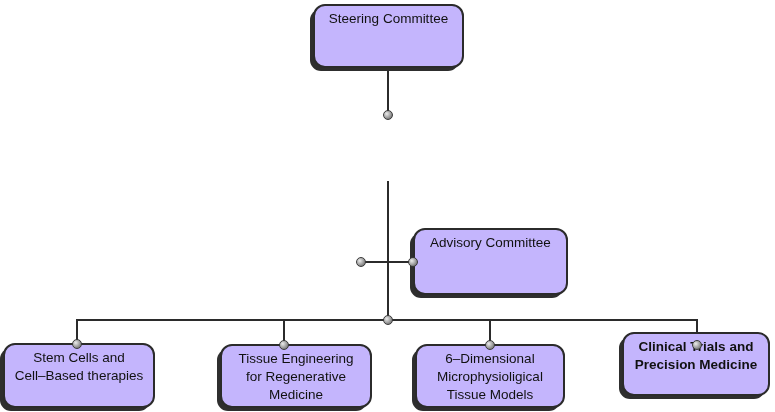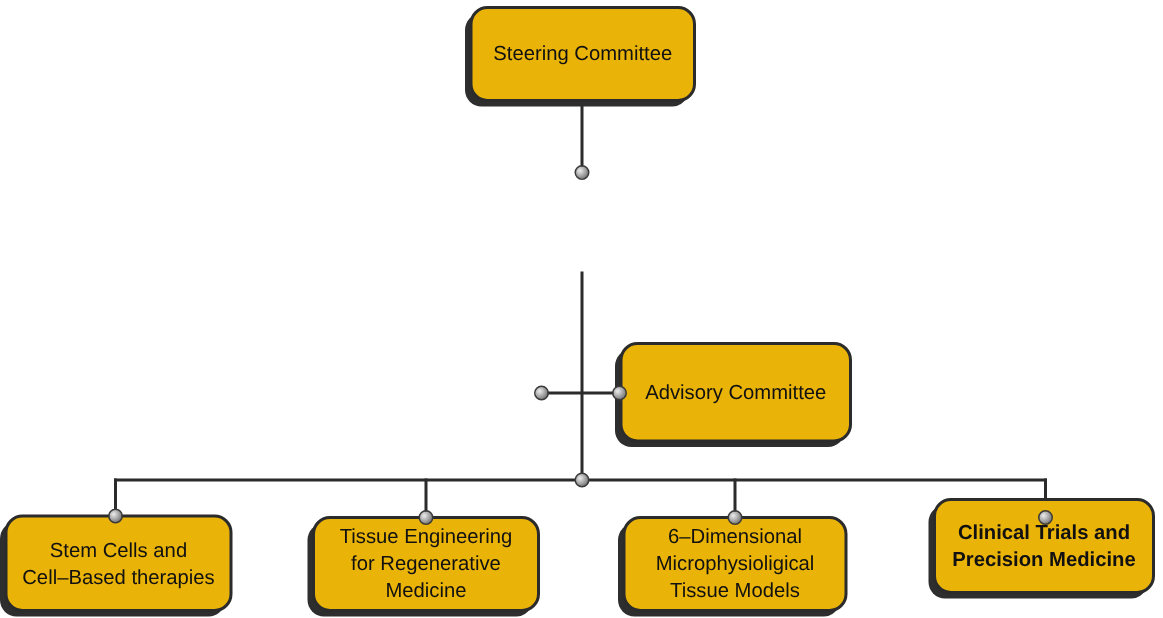--- a/index.html
+++ b/index.html
@@ -7,33 +7,33 @@
     position: relative;
     width: 775px;
     height: 412px;
     background: #ffffff;
     font-family: "Liberation Sans", sans-serif;
     overflow: hidden;
   }
   .node {
     position: absolute;
     box-sizing: border-box;
-    background: #eab308;
+    background: #c4b5fd;
     border: 2.5px solid #2b2b2b;
     border-radius: 12px;
     box-shadow: -4px 4px 0 -1px #2e2e2e;
     display: flex;
-    align-items: center;
+    align-items: flex-start;
     justify-content: center;
     text-align: center;
     font-size: 13.5px;
     line-height: 1.32;
     color: #111111;
     white-space: pre-line;
-    padding: 18px 4px;
+    padding: 4px 4px;
   }
   .line {
     position: absolute;
     background: #2b2b2b;
   }
   .dot {
     position: absolute;
     width: 10px;
     height: 10px;
     border-radius: 50%;
@@ -42,21 +42,21 @@
     box-sizing: border-box;
     transform: translate(-50%, -50%);
   }
 
   
   .n-steering    { left: 313px; top: 4px;   width: 151px; height: 64px; }
   .n-director    { left: 313px; top: 114px; width: 151px; height: 67px; }
   .n-management  { left: 208px; top: 228px; width: 153px; height: 67px; }
   .n-advisory    { left: 413px; top: 228px; width: 155px; height: 67px; }
   .n-stem        { left: 3px;   top: 343px; width: 152px; height: 65px; }
-  .n-tissue      { left: 208px; top: 344px; width: 152px; height: 64px; }
+  .n-tissue      { left: 220px; top: 344px; width: 152px; height: 64px; }
   .n-dimensional { left: 415px; top: 344px; width: 150px; height: 64px; }
   .n-clinical    { left: 622px; top: 332px; width: 148px; height: 64px; font-weight: bold; }
 
   
   .l-steering-director { left: 386.5px; top: 68px;    width: 2.5px;  height: 46px;  }
   .l-director-junction { left: 386.5px; top: 181px;   width: 2.5px;  height: 140px; }
   .l-mgmt-advisory     { left: 361px;   top: 260.5px; width: 52px;   height: 2.5px; }
   .l-bottom-horizontal { left: 75.5px;  top: 318.5px; width: 622px;  height: 2.5px; }
   .l-drop-stem         { left: 75.5px;  top: 319px;   width: 2.5px;  height: 25px;  }
   .l-drop-tissue       { left: 282.5px; top: 319px;   width: 2.5px;  height: 26px;  }

